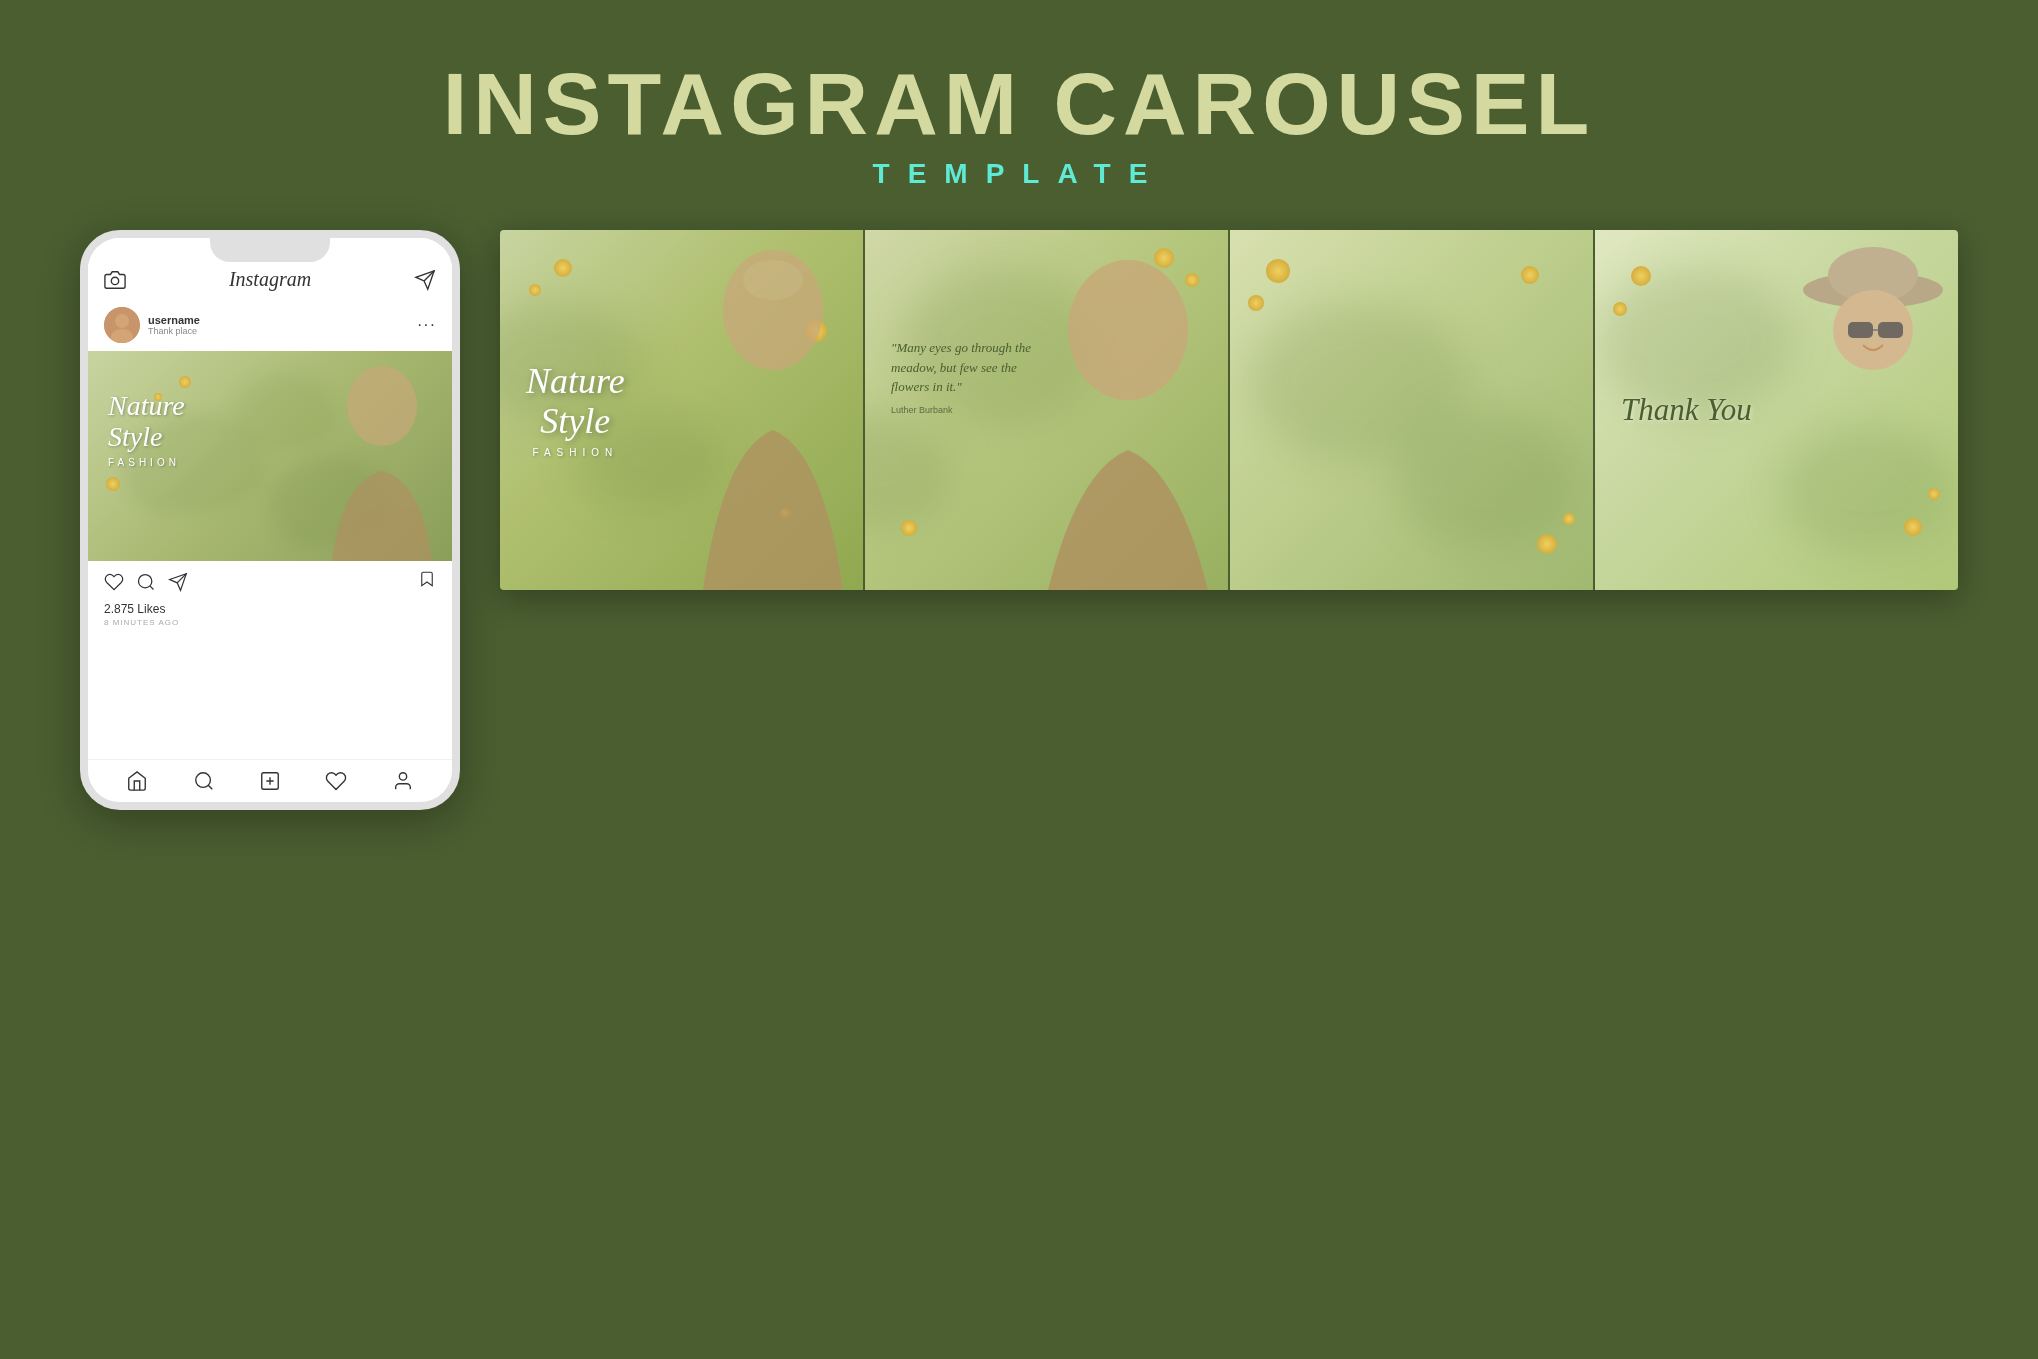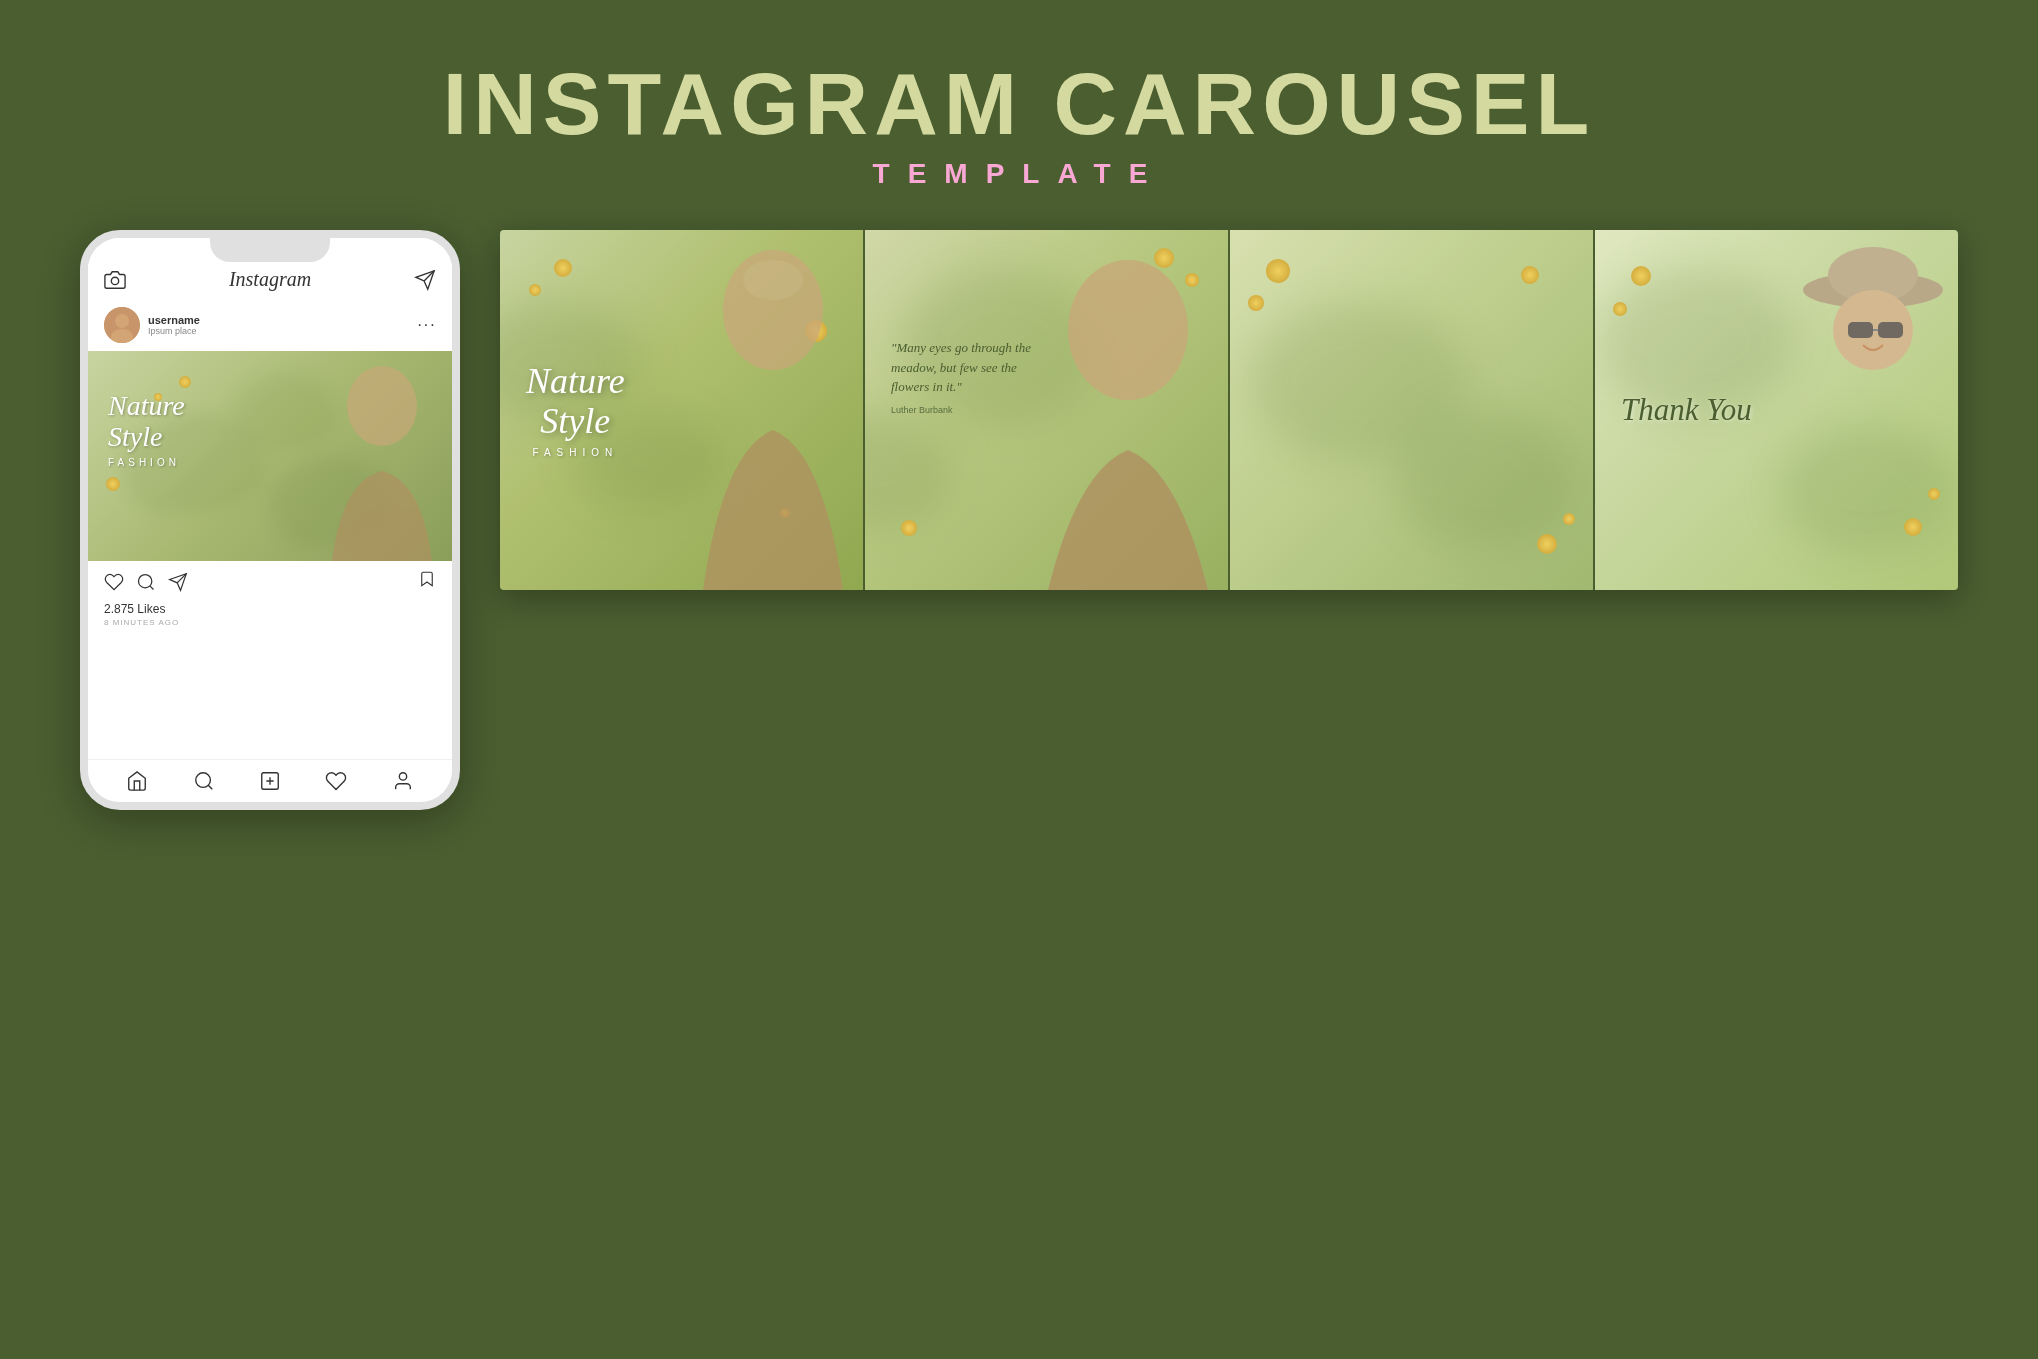--- a/index.html
+++ b/index.html
@@ -31,21 +31,21 @@
       font-weight: 900;
       color: #d4d9a0;
       letter-spacing: 6px;
       font-family: 'Arial Black', sans-serif;
       text-transform: uppercase;
       line-height: 1;
     }
     .sub-title {
       font-size: 28px;
       font-weight: 600;
-      color: #f9a8d4;
+      color: #5eead4;
       letter-spacing: 18px;
       text-transform: uppercase;
       margin-top: 10px;
     }
 
     
     .content-row {
       display: flex;
       flex-direction: row;
       align-items: flex-start;
@@ -445,21 +445,21 @@
         <div class="ig-user-row">
           <div class="ig-avatar">
             <svg viewBox="0 0 36 36" width="36" height="36">
               <circle cx="18" cy="18" r="18" fill="#c8956a"></circle>
               <circle cx="18" cy="14" r="7" fill="#d4a574"></circle>
               <ellipse cx="18" cy="30" rx="11" ry="8" fill="#d4a574"></ellipse>
             </svg>
           </div>
           <div class="ig-user-info">
             <div class="ig-username">username</div>
-            <div class="ig-place">Ipsum place</div>
+            <div class="ig-place">Thank place</div>
           </div>
           <div class="ig-dots">···</div>
         </div>
 
         <div class="ig-post-image">
 
           <div class="watercolor-bg">
             <div class="splash" style="width:140px;height:100px;top:30%;left:10%;"></div>
             <div class="splash" style="width:100px;height:80px;top:10%;left:40%;background:rgba(120,150,70,0.25);"></div>
             <div class="splash" style="width:120px;height:90px;top:50%;left:50%;background:rgba(90,120,50,0.2);"></div>

